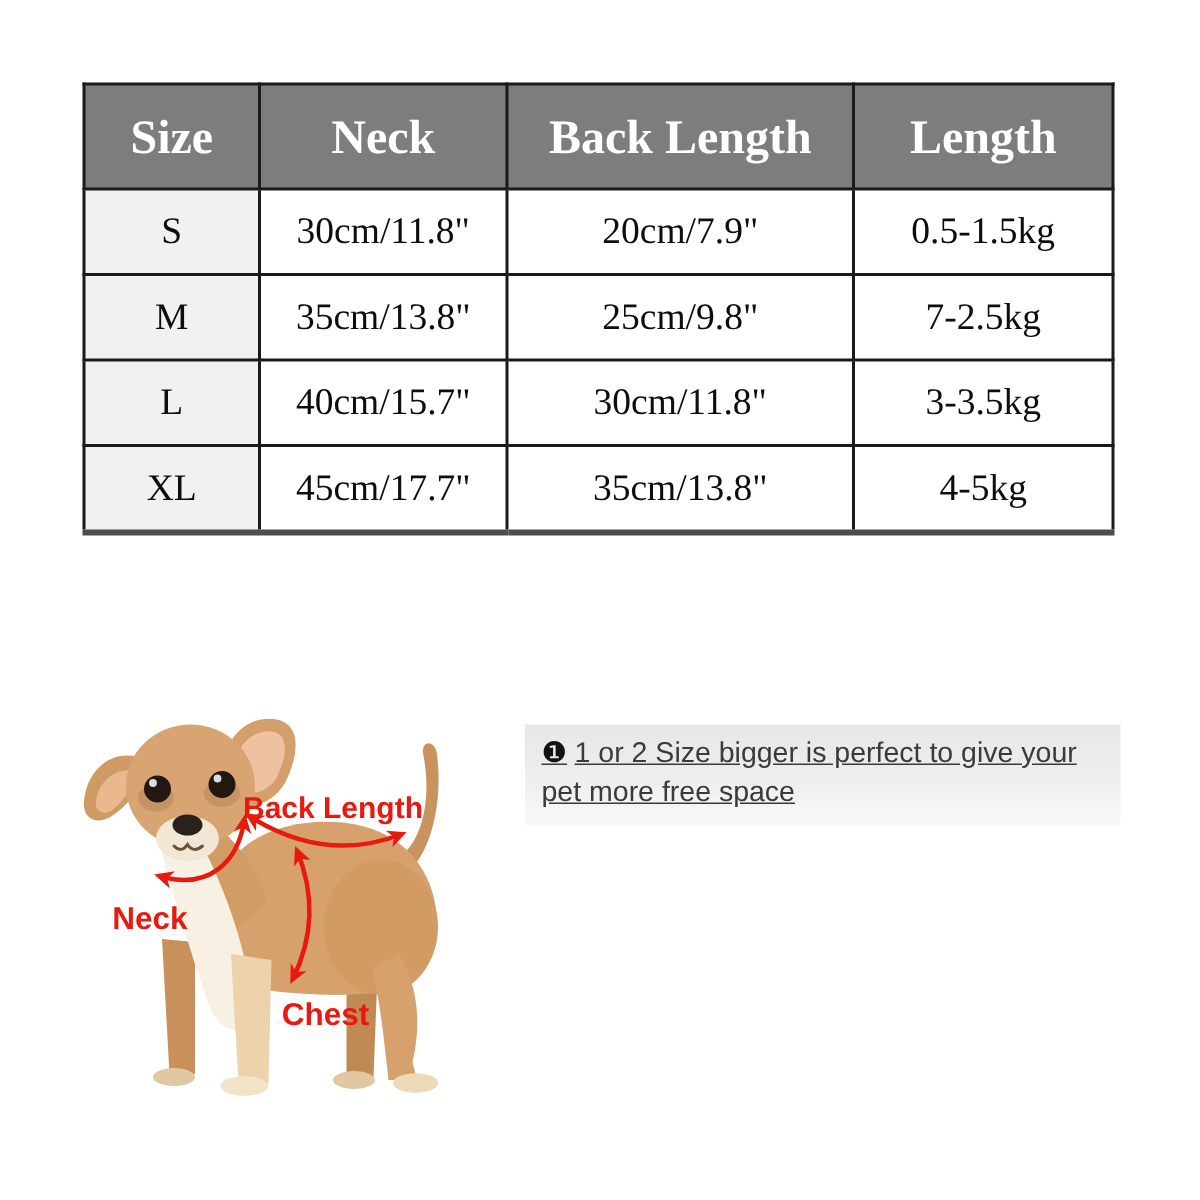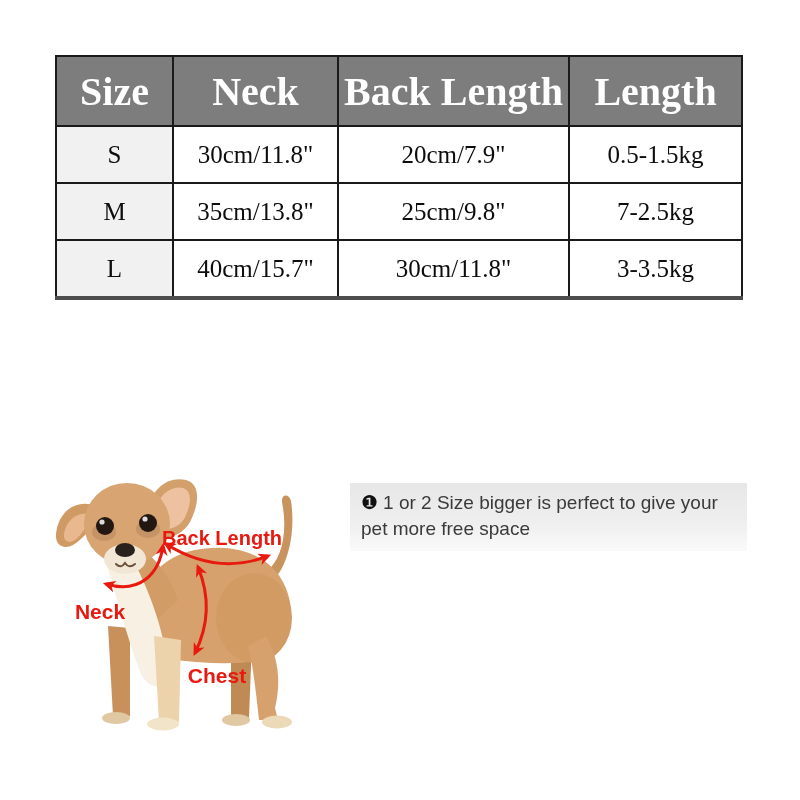--- a/index.html
+++ b/index.html
@@ -4,33 +4,33 @@
 <style>
   html,body{margin:0;padding:0;background:#ffffff;}
   .page{position:relative;width:800px;height:800px;background:#ffffff;overflow:hidden;
         font-family:"Liberation Sans",sans-serif;}
 
   
   .size-table{position:absolute;left:55px;top:55px;width:686px;
               border-collapse:collapse;table-layout:fixed;
               font-family:"Liberation Serif",serif;}
   .size-table th,.size-table td{border:2px solid #1a1a1a;text-align:center;vertical-align:middle;padding:0;}
-  .size-table th{height:68px;background:#7d7d7d;color:#ffffff;font-size:40px;font-weight:700;}
+  .size-table th{height:68px;background:#7d7d7d;color:#ffffff;font-size:32px;font-weight:700;}
   .size-table td{height:55px;background:#ffffff;color:#0d0d0d;font-size:25px;font-weight:400;}
   .size-table td.size-cell{background:#f1f1f1;}
   .size-table tr:last-child td{border-bottom:4px solid #4d4d4d;}
 
   
   .dog-figure{position:absolute;left:28px;top:468px;width:305px;height:285px;}
   .dog-figure svg{width:100%;height:100%;display:block;}
 
   .notes{position:absolute;left:350px;top:483px;width:397px;}
   .note{background:linear-gradient(180deg,#e7e7e7 0%,#efefef 60%,#fafafa 100%);
         padding:7px 10px 9px 11px;margin-bottom:25px;
-        font-size:19px;line-height:1.36;color:#3a3a3a;}
+        font-size:19px;line-height:1.36;color:#3a3a3a;text-decoration:underline;}
   .note .bullet{color:#111111;margin-right:5px;}
   .note .note-text{white-space:pre-line;}
 
   .annot-label{font-family:"Liberation Sans",sans-serif;font-weight:600;}
 </style>
 </head>
 <body>
 
 <div class="page">
 
@@ -60,20 +60,26 @@
         <td class="size-cell">M</td>
         <td>35cm/13.8"</td>
         <td>25cm/9.8"</td>
         <td>7-2.5kg</td>
       </tr>
       <tr>
         <td class="size-cell">L</td>
         <td>40cm/15.7"</td>
         <td>30cm/11.8"</td>
         <td>3-3.5kg</td>
+      </tr>
+      <tr>
+        <td class="size-cell">XL</td>
+        <td>45cm/17.7"</td>
+        <td>35cm/13.8"</td>
+        <td>4-5kg</td>
       </tr>
     </tbody>
   </table>
 
   <div class="dog-figure">
     <svg viewBox="0 0 305 285" xmlns="http://www.w3.org/2000/svg">
       <defs>
         <marker id="ah" viewBox="0 0 10 10" refX="7.5" refY="5" markerWidth="4.4" markerHeight="4.4" orient="auto-start-reverse">
           <path d="M0.5,0.5 L10,5 L0.5,9.5 L3.2,5 Z" fill="#e8190f"></path>
         </marker>

